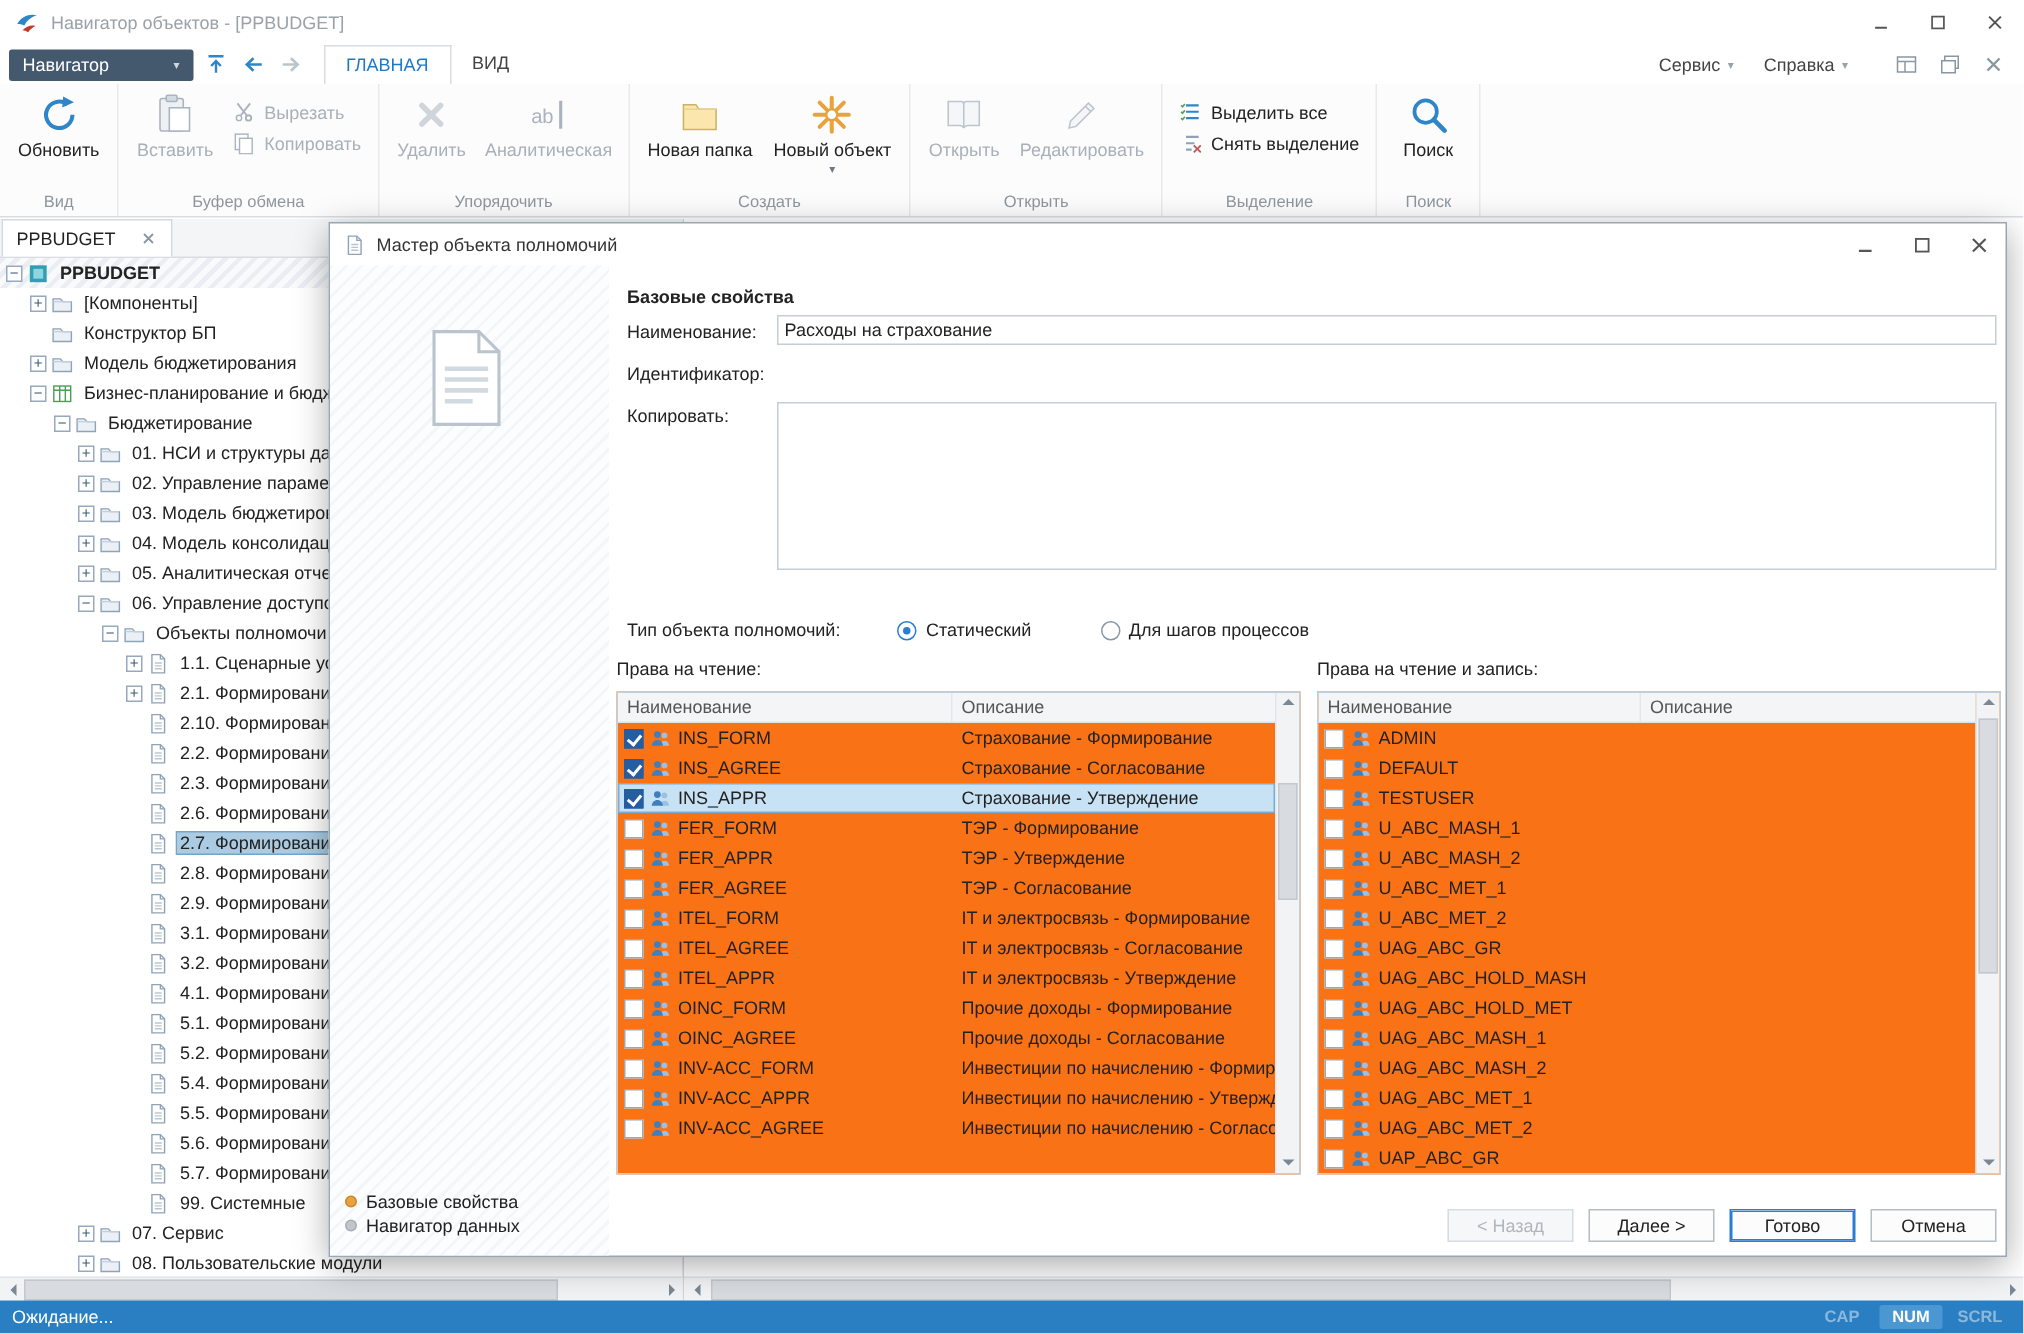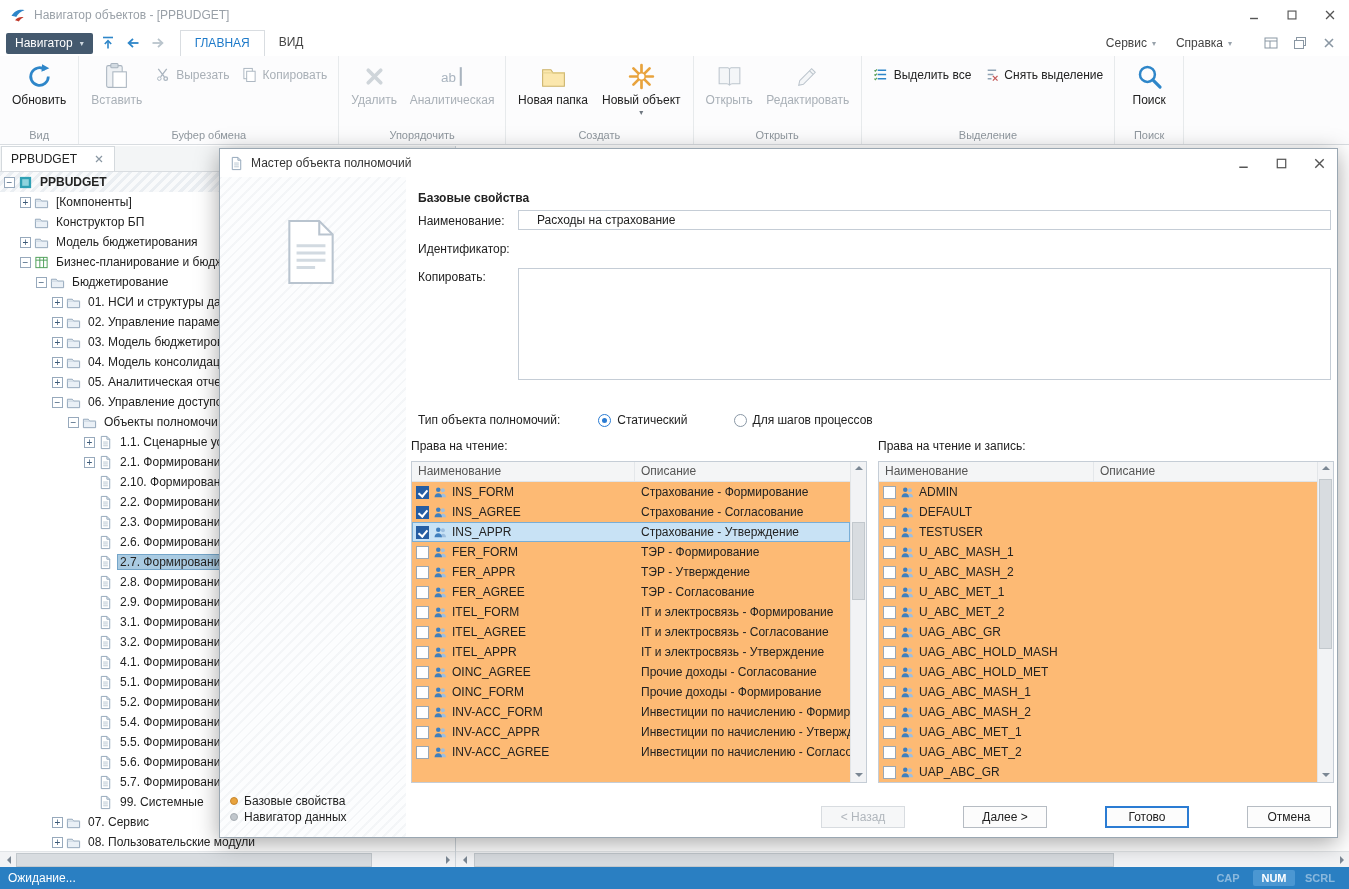--- a/index.html
+++ b/index.html
@@ -11,42 +11,42 @@
 
 #titlebar{position:absolute;left:0;top:0;width:100%;height:30px;background:#fff;display:flex;align-items:center;}
 #titlebar .logo{width:16px;height:16px;margin:0 8px 0 10px;}
 #titlebar .title{color:#9aa1a8;}
 #titlebar .wbtns{margin-left:auto;display:flex;height:100%;}
 .wbtn{width:38px;height:100%;display:flex;align-items:center;justify-content:center;}
 .wbtn .icon{width:14px;height:14px;}
 
 
 #tabrow{position:absolute;left:0;top:30px;width:100%;height:26px;background:#fff;display:flex;align-items:center;}
-#navbtn{margin-left:6px;height:21px;background:#44596e;color:#fff;display:flex;align-items:center;padding:0 9px;border-radius:2px;}
+#navbtn{margin-left:6px;height:21px;background:#44596e;color:#fff;display:flex;align-items:center;padding:0 9px;border-radius:2px;gap:36px;}
 #navbtn .drop{margin-left:7px;font-size:8px;color:#cfd8e0;}
 .qicon{width:20px;height:20px;padding:2px;margin-left:5px;}
 #tabs{display:flex;height:100%;margin-left:12px;}
 .tab{padding:0 14px;line-height:25px;color:#444;height:100%;}
 .tab.active{color:#1e7ac9;background:#fff;border:1px solid #d9dde1;border-bottom:none;}
 #tr-right{margin-left:auto;display:flex;align-items:center;}
 .menu{color:#444;margin-right:20px;display:flex;align-items:center;}
 .menu .drop{font-size:8px;color:#98a2ab;margin-left:5px;}
 #tr-icons{display:flex;align-items:center;margin-right:10px;}
 #tr-icons .qicon{margin-left:9px;}
 
 
 #ribbon{position:absolute;left:0;top:56px;width:100%;height:89px;background:#fcfcfd;border-bottom:1px solid #d9dde1;display:flex;}
 .rgroup{display:flex;flex-direction:column;border-right:1px solid #e7eaec;padding:3px 5px 0;}
 .rbuttons{flex:1;display:flex;align-items:stretch;}
 .glabel{height:17px;line-height:16px;text-align:center;color:#8f979e;font-size:11px;}
 .rbtn.big{min-width:58px;max-width:96px;padding:3px 7px 0;display:flex;flex-direction:column;align-items:center;}
 .rbtn.big .icon{width:29px;height:29px;margin-bottom:3px;flex:none;}
 .rbtn.big .lbl{text-align:center;line-height:13px;}
 .rbtn.big .drop{font-size:8px;color:#6f7880;line-height:9px;margin-top:1px;}
-.smallcol{display:flex;flex-direction:row;justify-content:flex-start;padding-top:5px;}
+.smallcol{display:flex;flex-direction:column;justify-content:flex-start;padding-top:5px;}
 .rbtn.small{display:flex;align-items:center;height:21px;padding:0 6px;}
 .rbtn.small .icon{width:15px;height:15px;margin-right:6px;flex:none;}
 .rbtn.disabled .lbl{color:#a9b0b7;}
 
 
 #treepanel{position:absolute;left:0;top:146px;width:456px;bottom:22px;background:#fff;border-right:1px solid #cfd6dc;}
 #treetabs{height:26px;background:#f3f5f6;border-bottom:1px solid #d9dde1;display:flex;align-items:flex-end;}
 #treetab{height:25px;background:#fff;border:1px solid #d4d9dd;border-bottom:none;margin-left:1px;display:flex;align-items:center;padding:0 9px;}
 #treetab .x{margin-left:16px;width:12px;height:12px;}
 #tree{position:absolute;left:0;top:26px;right:0;bottom:16px;overflow:hidden;}
@@ -87,33 +87,33 @@
 #dpanel{position:absolute;left:0;top:28px;bottom:0;width:186px;background:#fcfdfe;background-image:repeating-linear-gradient(135deg,rgba(100,120,140,0.055) 0 2px,transparent 2px 7px);}
 #dpanel .bigdoc{position:absolute;left:62px;top:42px;width:58px;height:66px;}
 #wizard-nav{position:absolute;left:10px;bottom:12px;}
 .wnav{display:flex;align-items:center;height:16px;}
 .wdot{width:8px;height:8px;border-radius:50%;background:#c0c6cc;border:1px solid #a7adb3;margin-right:6px;flex:none;}
 .wdot.active{background:#e8a33d;border-color:#c8872e;}
 #dcontent{position:absolute;left:186px;top:28px;right:0;bottom:0;}
 .sectitle{position:absolute;left:12px;top:14px;font-weight:bold;}
 .flabel{position:absolute;left:12px;}
 .l1{top:37px;}.l2{top:65px;}.l3{top:93px;}
-.finput{position:absolute;left:112px;right:6px;height:20px;border:1px solid #c5cdd6;padding:0 18px;font:12px "Liberation Sans",sans-serif;color:#222;background:#fff;}
+.finput{position:absolute;left:112px;right:6px;height:20px;border:1px solid #c5cdd6;padding:0 4px;font:12px "Liberation Sans",sans-serif;color:#222;background:#fff;}
 .i1{top:33px;}.i2{top:61px;}
 #note{position:absolute;left:112px;right:6px;top:91px;height:112px;border:1px solid #c5cdd6;resize:none;font:12px "Liberation Sans",sans-serif;padding:3px 5px;background:#fff;}
 #typerow{position:absolute;left:12px;top:236px;display:flex;align-items:center;}
 #type-options{display:flex;margin-left:38px;}
 .ropt{display:flex;align-items:center;margin-right:46px;}
 .radio{width:13px;height:13px;border:1px solid #8a98a6;border-radius:50%;background:#fff;position:relative;margin-right:6px;flex:none;}
 .radio.sel{border-color:#2b7cd3;}
 .radio.sel::after{content:"";position:absolute;left:3px;top:3px;width:5px;height:5px;border-radius:50%;background:#2b7cd3;}
 .listlabel{position:absolute;top:262px;}
 #label-read{left:5px;}
 #label-write{left:472px;}
-.listbox{position:absolute;top:284px;width:456px;height:322px;border:1px solid #c5cdd6;background:#fdba74;}
+.listbox{position:absolute;top:284px;width:456px;height:322px;border:1px solid #c5cdd6;background:#f97316;}
 #list-read{left:5px;}
 #list-write{left:472px;}
 .lheader{height:20px;background:#f4f5f6;border-bottom:1px solid #e0e4e8;display:flex;width:calc(100% - 16px);}
 .lcol{line-height:19px;padding:0 6px;color:#555;border-right:1px solid #e4e7ea;flex:none;}
 .lcol.c1{flex:1;border-right:none;}
 #list-read .lcol.c0,#list-read .ncell{width:223px;}
 #list-write .lcol.c0,#list-write .ncell{width:215px;}
 .lbody{position:absolute;left:0;top:20px;right:16px;bottom:0;overflow:hidden;}
 .lrow{height:20px;display:flex;align-items:center;}
 .lrow.selected{background:#c8e2f5;box-shadow:inset 0 0 0 1px #79aed6;}
@@ -127,21 +127,21 @@
 .vscroll{position:absolute;right:0;top:0;bottom:0;width:16px;background:#f2f3f5;border-left:1px solid #e2e5e8;}
 .sarr{position:absolute;left:0;width:15px;height:15px;}
 .sarr.up{top:0;}
 .sarr.down{bottom:0;}
 .sarr::after{content:"";position:absolute;left:4px;border:4px solid transparent;}
 .sarr.up::after{top:4px;border-bottom-color:#7b8794;border-top:none;}
 .sarr.down::after{top:6px;border-top-color:#7b8794;border-bottom:none;}
 .sthumb{position:absolute;left:1px;width:13px;background:#d8dce0;border:1px solid #c2c8cd;}
 #list-read .sthumb{top:60px;height:78px;}
 #list-write .sthumb{top:17px;height:170px;}
-#dialog-buttons{position:absolute;left:0;right:6px;top:629px;display:flex;justify-content:flex-end;gap:48px;}
+#dialog-buttons{position:absolute;left:0;right:6px;top:629px;display:flex;justify-content:flex-end;}
 .dbtn{height:22px;min-width:84px;margin-left:10px;background:#fcfcfc;border:1px solid #b6bcc3;text-align:center;line-height:20px;padding:0 12px;}
 .dbtn.disabled{color:#b0b6bc;border-color:#d8dce0;background:#f6f7f8;}
 .dbtn.default{border:1px solid #2b7cd3;box-shadow:inset 0 0 0 1px #2b7cd3;}
 </style>
 </head>
 <body>
 
 <div id="titlebar">
   <span class="icon logo">
       <svg viewBox="0 0 16 16">
@@ -1011,38 +1011,38 @@
             <div class="ncell">
               <span class="cb"></span>
               <span class="icon row-ic">
                 <svg viewBox="0 0 16 16">
                   <circle cx="10.6" cy="5.6" r="2.1" fill="#9dbfe0"></circle>
                   <path d="M7.6 13c.2-2.2 1.5-3.6 3.2-3.6s2.9 1.4 3.2 3.6z" fill="#9dbfe0"></path>
                   <circle cx="5.6" cy="5" r="2.4" fill="#3f7fbe"></circle>
                   <path d="M1.6 13c.2-2.5 1.8-4.1 4-4.1s3.7 1.6 4 4.1z" fill="#3f7fbe"></path>
                 </svg>
               </span>
+              <span class="nm">OINC_FORM</span>
+            </div>
+            <div class="dcell">Прочие доходы - Формирование</div>
+          </div>
+          <div class="lrow">
+            <div class="ncell">
+              <span class="cb"></span>
+              <span class="icon row-ic">
+                <svg viewBox="0 0 16 16">
+                  <circle cx="10.6" cy="5.6" r="2.1" fill="#9dbfe0"></circle>
+                  <path d="M7.6 13c.2-2.2 1.5-3.6 3.2-3.6s2.9 1.4 3.2 3.6z" fill="#9dbfe0"></path>
+                  <circle cx="5.6" cy="5" r="2.4" fill="#3f7fbe"></circle>
+                  <path d="M1.6 13c.2-2.5 1.8-4.1 4-4.1s3.7 1.6 4 4.1z" fill="#3f7fbe"></path>
+                </svg>
+              </span>
               <span class="nm">OINC_AGREE</span>
             </div>
             <div class="dcell">Прочие доходы - Согласование</div>
-          </div>
-          <div class="lrow">
-            <div class="ncell">
-              <span class="cb"></span>
-              <span class="icon row-ic">
-                <svg viewBox="0 0 16 16">
-                  <circle cx="10.6" cy="5.6" r="2.1" fill="#9dbfe0"></circle>
-                  <path d="M7.6 13c.2-2.2 1.5-3.6 3.2-3.6s2.9 1.4 3.2 3.6z" fill="#9dbfe0"></path>
-                  <circle cx="5.6" cy="5" r="2.4" fill="#3f7fbe"></circle>
-                  <path d="M1.6 13c.2-2.5 1.8-4.1 4-4.1s3.7 1.6 4 4.1z" fill="#3f7fbe"></path>
-                </svg>
-              </span>
-              <span class="nm">OINC_FORM</span>
-            </div>
-            <div class="dcell">Прочие доходы - Формирование</div>
           </div>
           <div class="lrow">
             <div class="ncell">
               <span class="cb"></span>
               <span class="icon row-ic">
                 <svg viewBox="0 0 16 16">
                   <circle cx="10.6" cy="5.6" r="2.1" fill="#9dbfe0"></circle>
                   <path d="M7.6 13c.2-2.2 1.5-3.6 3.2-3.6s2.9 1.4 3.2 3.6z" fill="#9dbfe0"></path>
                   <circle cx="5.6" cy="5" r="2.4" fill="#3f7fbe"></circle>
                   <path d="M1.6 13c.2-2.5 1.8-4.1 4-4.1s3.7 1.6 4 4.1z" fill="#3f7fbe"></path>

